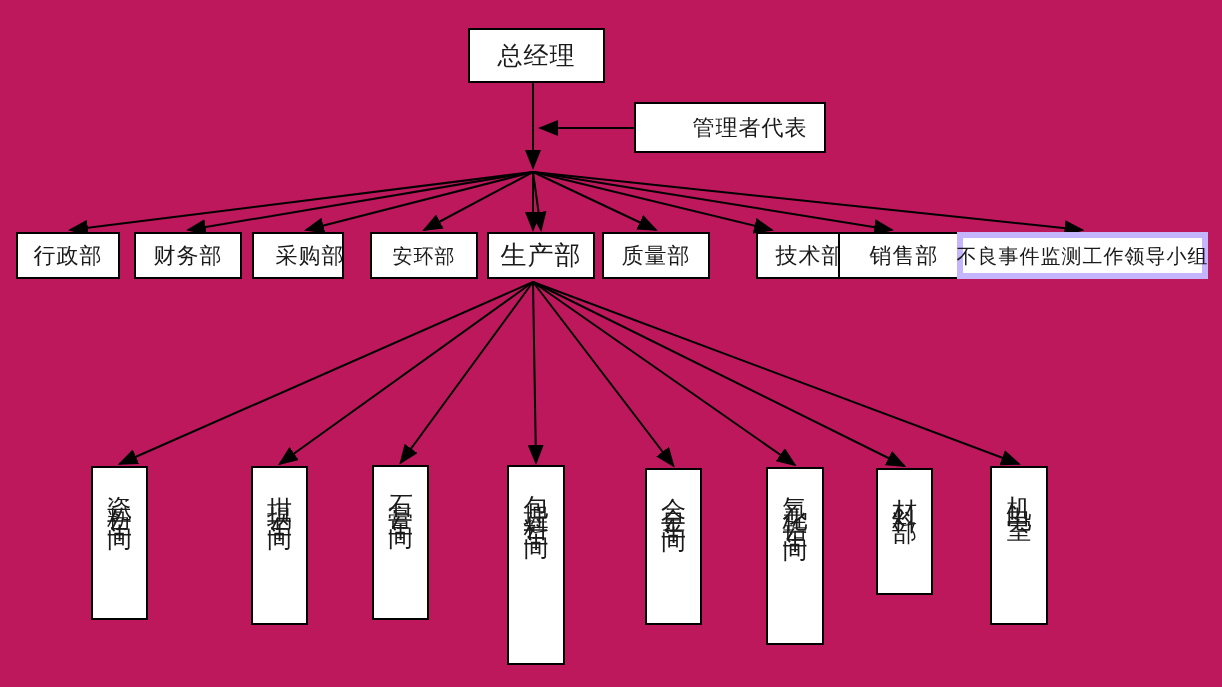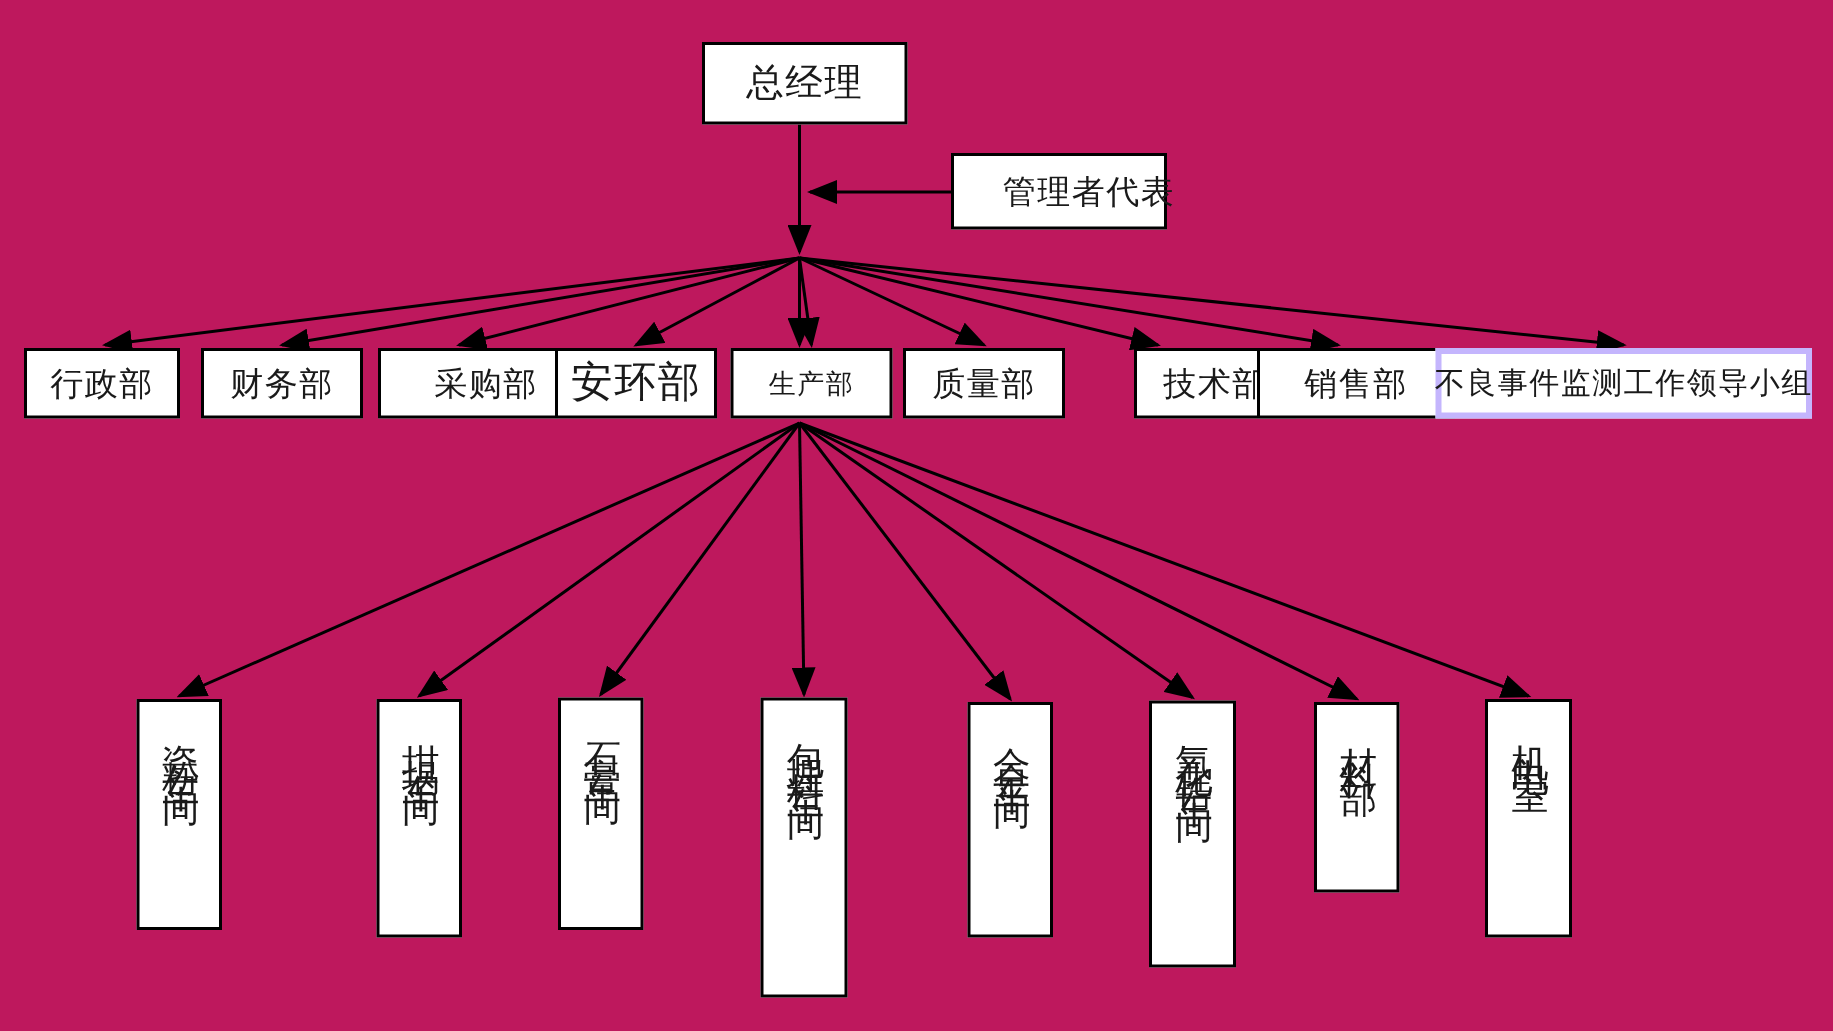--- a/index.html
+++ b/index.html
@@ -29,21 +29,21 @@
     box-sizing: border-box;
     border: 2px solid #000000;
     background: #ffffff;
     display: flex;
     align-items: center;
     justify-content: center;
     color: #1a1a1a;
     z-index: 3;
   }
   .node.thin {
-    border: 4px solid #c4b5fd;
+    border: 6px solid #c4b5fd;
   }
   .node-label {
     font-family: "Liberation Serif", "DejaVu Serif", serif;
     line-height: 1.0;
     white-space: nowrap;
     text-align: center;
   }
   .node.horizontal .node-label {
     writing-mode: horizontal-tb;
     letter-spacing: 1px;
@@ -90,37 +90,37 @@
         <line x1="533" y1="282" x2="673.5" y2="466" stroke="#000000" stroke-width="2" marker-end="url(#arrowhead)"></line>
         <line x1="533" y1="282" x2="795" y2="465" stroke="#000000" stroke-width="2" marker-end="url(#arrowhead)"></line>
         <line x1="533" y1="282" x2="904.5" y2="466" stroke="#000000" stroke-width="2" marker-end="url(#arrowhead)"></line>
         <line x1="533" y1="282" x2="1019" y2="464" stroke="#000000" stroke-width="2" marker-end="url(#arrowhead)"></line>
       </g>
   </svg>
   <div id="node-layer">
       <div class="node horizontal" style="left: 468px; top: 28px; width: 137px; height: 55px;">
         <span class="node-label" style="font-size: 25px;">总经理</span>
       </div>
-      <div class="node horizontal" style="left: 634px; top: 102px; width: 144px; height: 51px; padding-left: 40px;">
+      <div class="node horizontal" style="left: 634px; top: 102px; width: 192px; height: 51px; padding-left: 40px;">
         <span class="node-label" style="font-size: 22px;">管理者代表</span>
       </div>
       <div class="node horizontal" style="left: 16px; top: 232px; width: 104px; height: 47px;">
         <span class="node-label" style="font-size: 22px;">行政部</span>
       </div>
       <div class="node horizontal" style="left: 134px; top: 232px; width: 108px; height: 47px;">
         <span class="node-label" style="font-size: 22px; text-align: center;">财务部</span>
       </div>
-      <div class="node horizontal" style="left: 252px; top: 232px; width: 120px; height: 47px; padding-left: 24px;">
+      <div class="node horizontal" style="left: 252px; top: 232px; width: 92px; height: 47px; padding-left: 24px;">
         <span class="node-label" style="font-size: 22px;">采购部</span>
       </div>
       <div class="node horizontal" style="left: 370px; top: 232px; width: 108px; height: 47px;">
-        <span class="node-label" style="font-size: 28px;">安环部</span>
+        <span class="node-label" style="font-size: 20px;">安环部</span>
       </div>
       <div class="node horizontal" style="left: 487px; top: 232px; width: 108px; height: 47px;">
-        <span class="node-label" style="font-size: 18px;">生产部</span>
+        <span class="node-label" style="font-size: 26px;">生产部</span>
       </div>
       <div class="node horizontal" style="left: 602px; top: 232px; width: 108px; height: 47px;">
         <span class="node-label" style="font-size: 22px;">质量部</span>
       </div>
       <div class="node horizontal" style="left: 756px; top: 232px; width: 108px; height: 47px;">
         <span class="node-label" style="font-size: 22px;">技术部</span>
       </div>
       <div class="node horizontal" style="left: 838px; top: 232px; width: 132px; height: 47px;">
         <span class="node-label" style="font-size: 22px;">销售部</span>
       </div>

